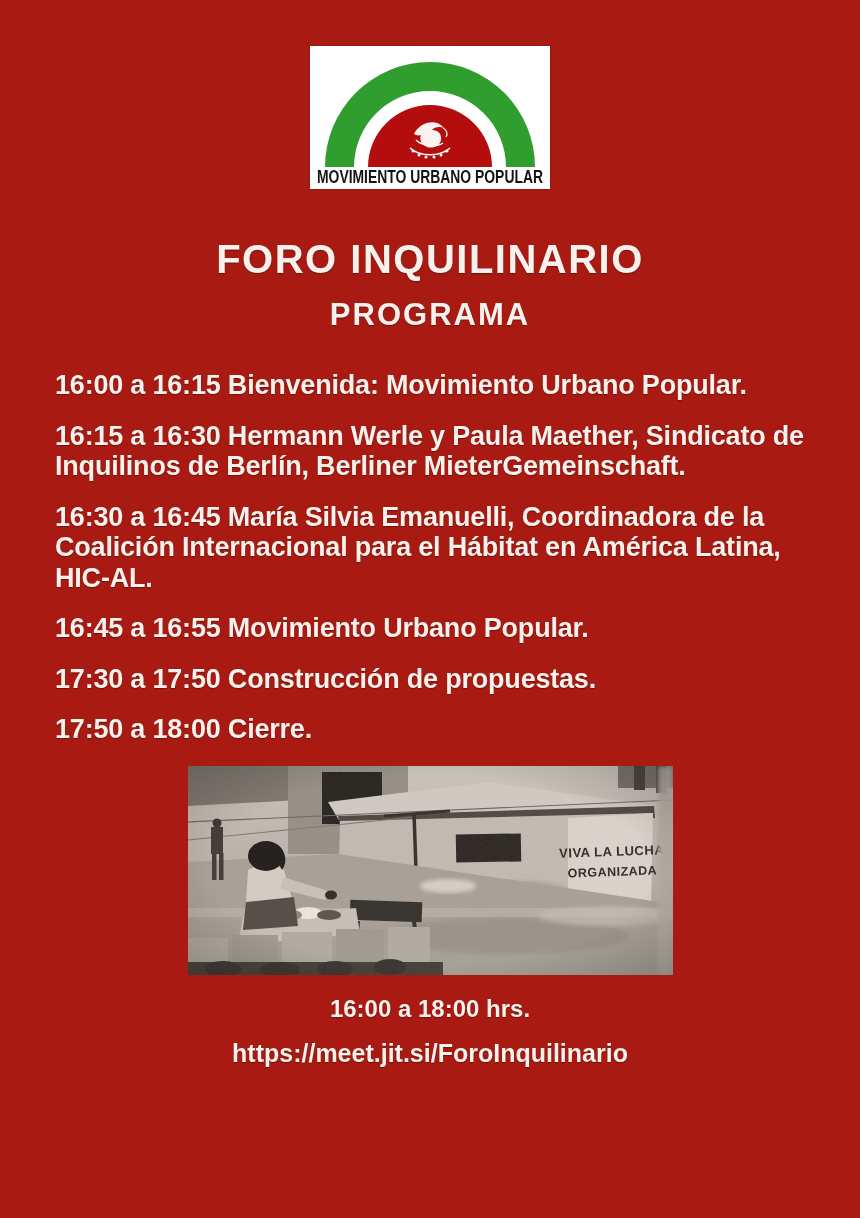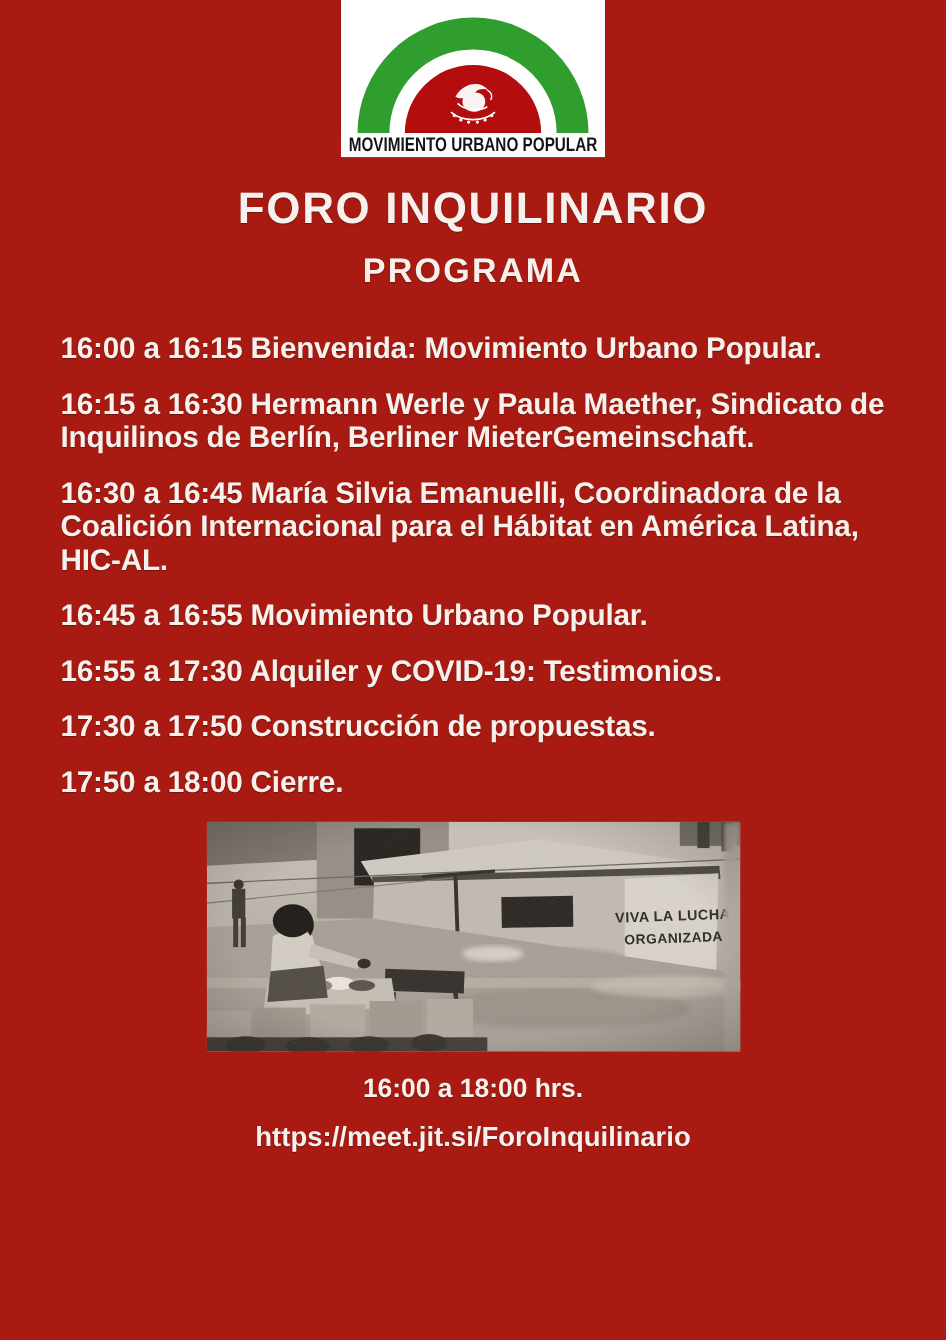--- a/index.html
+++ b/index.html
@@ -8,21 +8,22 @@
     background: #a91b12;
     font-family: "Liberation Sans", sans-serif;
     overflow: hidden;
   }
   .poster {
     width: 860px; height: 1218px;
     display: flex; flex-direction: column; align-items: center;
     color: #f6f1ec;
   }
   .logo-box {
-    width: 240px; height: 120px;
+    margin-top: 46px;
+    width: 240px; height: 143px;
     background: #a16207;
     box-shadow: 0 0 0 1px rgba(0,0,0,0.08);
   }
   .logo-box svg { display: block; width: 240px; height: 143px; }
   .title {
     margin-top: 48px;
     font-size: 40px; font-weight: bold; letter-spacing: 1.5px;
     text-shadow: 0 1px 1px rgba(60,8,5,0.5);
   }
   .subtitle {
@@ -90,21 +91,20 @@
   </div>
 
   <div class="title">FORO INQUILINARIO</div>
   <div class="subtitle">PROGRAMA</div>
 
   <div class="schedule">
     <div class="schedule-item">16:00 a 16:15 Bienvenida: Movimiento Urbano Popular.</div>
     <div class="schedule-item">16:15 a 16:30 Hermann Werle y Paula Maether, Sindicato de Inquilinos de Berlín, Berliner MieterGemeinschaft.</div>
     <div class="schedule-item">16:30 a 16:45 María Silvia Emanuelli, Coordinadora de la Coalición Internacional para el Hábitat en América Latina, HIC-AL.</div>
     <div class="schedule-item">16:45 a 16:55 Movimiento Urbano Popular.</div>
-    <div class="schedule-item">16:55 a 17:30 Alquiler y COVID-19: Testimonios.</div>
     <div class="schedule-item">17:30 a 17:50 Construcción de propuestas.</div>
     <div class="schedule-item">17:50 a 18:00 Cierre.</div>
   </div>
 
   <div class="photo-frame">
     <svg viewBox="0 0 485 209">
       <defs>
         <linearGradient id="skyg" x1="0" y1="0" x2="0" y2="1">
           <stop offset="0" stop-color="#cdc6be"></stop>
           <stop offset="1" stop-color="#a59d94"></stop>

